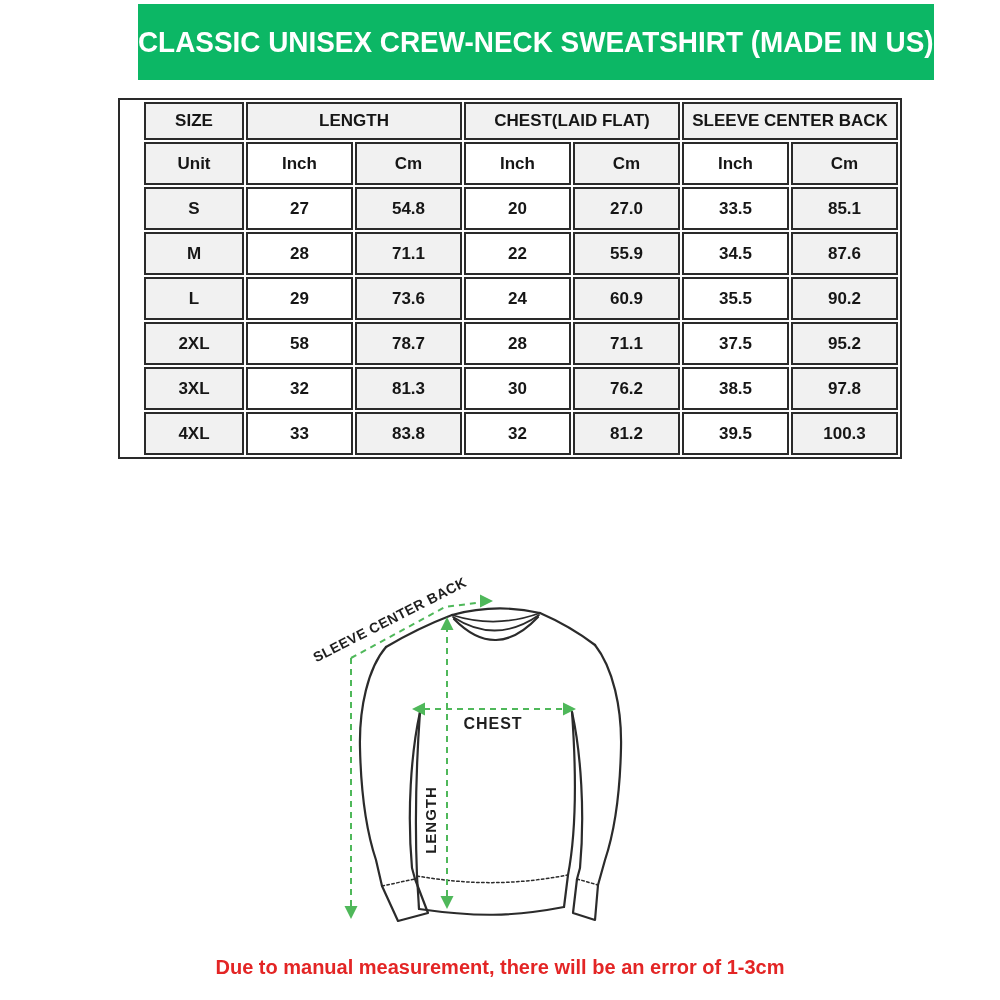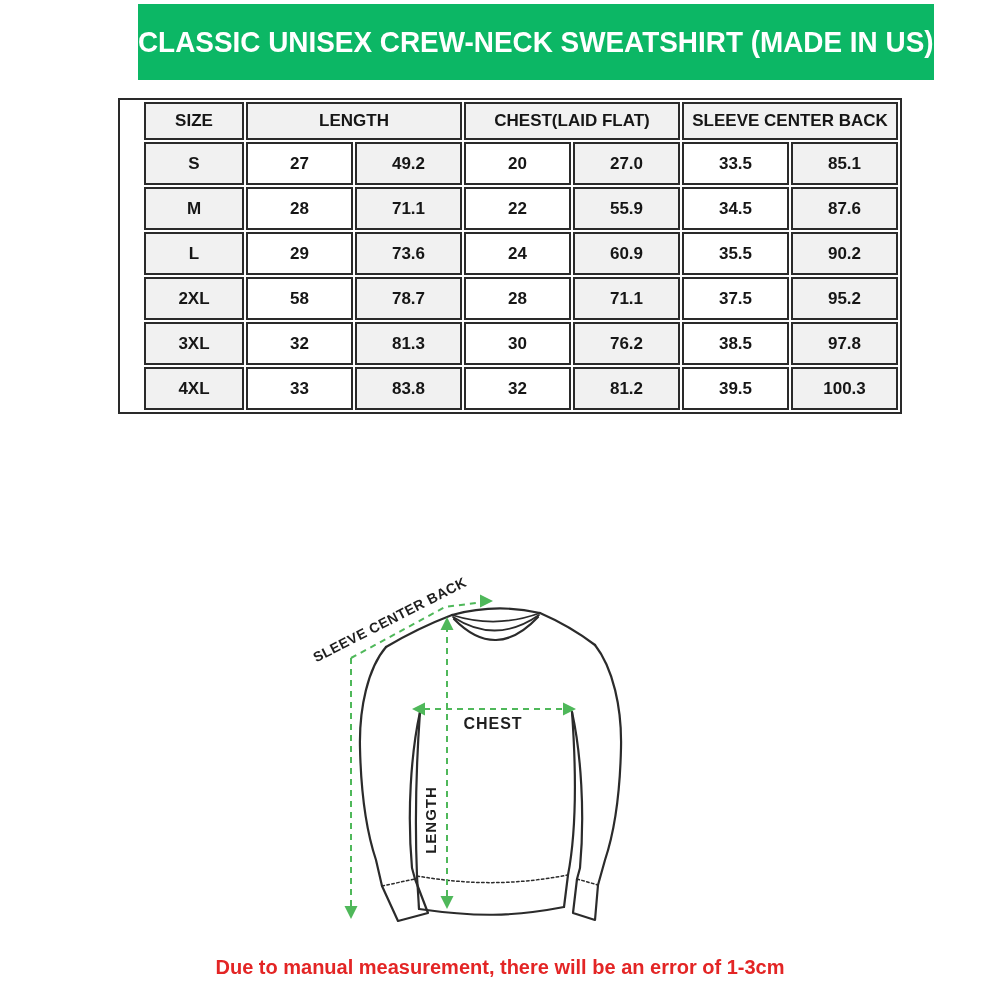--- a/index.html
+++ b/index.html
@@ -51,23 +51,32 @@
 
 <table class="size-chart">
   <tbody>
       <tr class="group-row">
     <th class="g first-col">SIZE</th>
     <th class="g" colspan="2">LENGTH</th>
     <th class="g" colspan="2">CHEST(LAID FLAT)</th>
     <th class="g" colspan="2">SLEEVE CENTER BACK</th>
   </tr>
   <tr>
+    <td class="g first-col">Unit</td>
+    <td class="w">Inch</td>
+    <td class="g">Cm</td>
+    <td class="w">Inch</td>
+    <td class="g">Cm</td>
+    <td class="w">Inch</td>
+    <td class="g">Cm</td>
+  </tr>
+  <tr>
     <td class="g first-col">S</td>
     <td class="w">27</td>
-    <td class="g">49.2</td>
+    <td class="g">54.8</td>
     <td class="w">20</td>
     <td class="g">27.0</td>
     <td class="w">33.5</td>
     <td class="g">85.1</td>
   </tr>
   <tr>
     <td class="g first-col">M</td>
     <td class="w">28</td>
     <td class="g">71.1</td>
     <td class="w">22</td>

